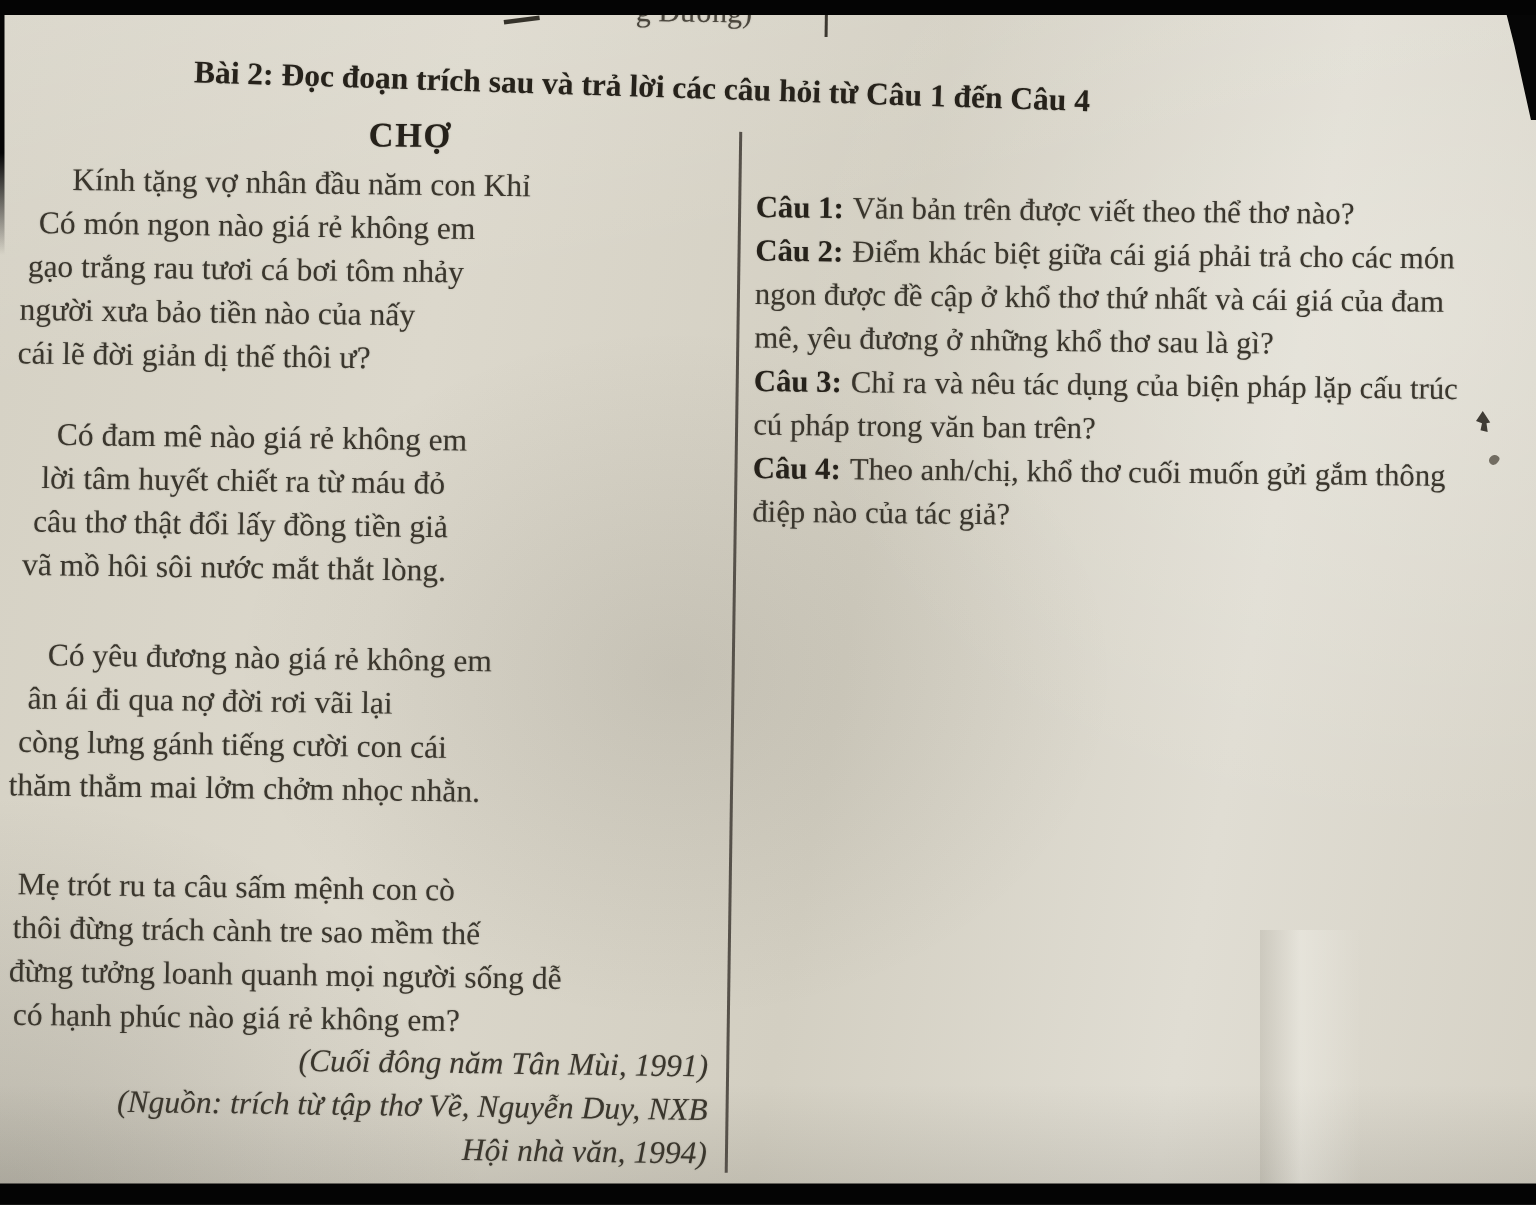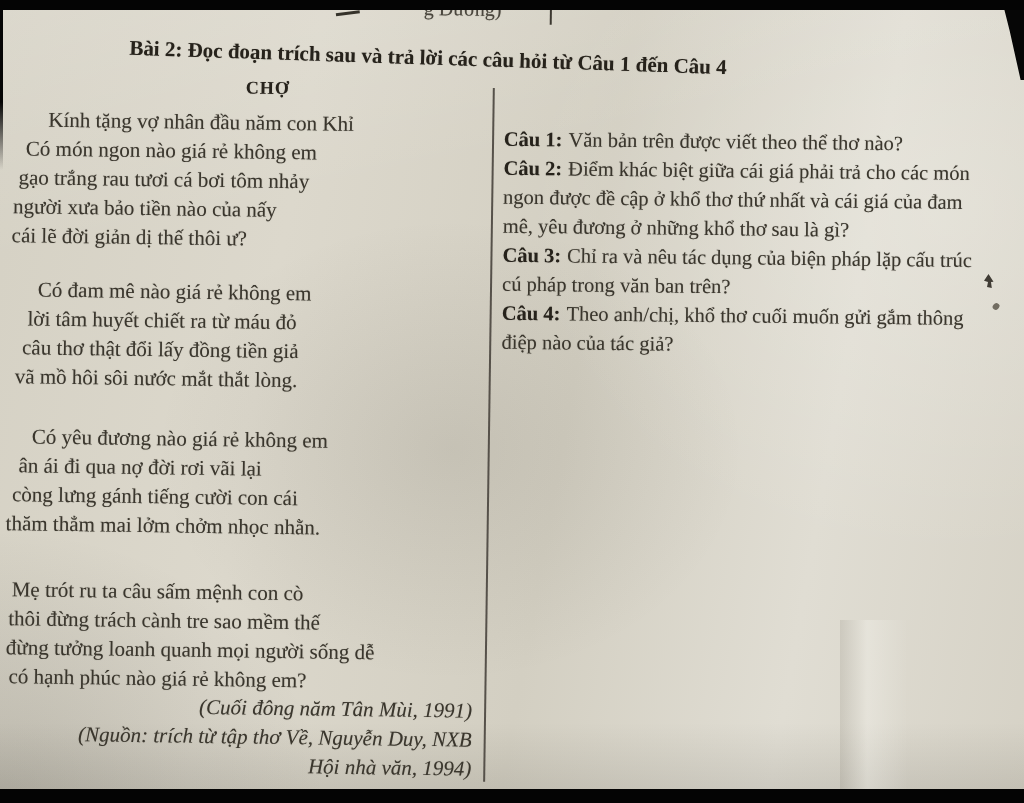--- a/index.html
+++ b/index.html
@@ -18,21 +18,21 @@
   
   .crease{position:absolute;left:840px;top:620px;width:80px;height:172px;
     background:linear-gradient(to right, rgba(110,105,92,0.16), rgba(255,255,250,0.25) 34%, rgba(0,0,0,0) 85%);}
   .content{position:absolute;inset:0;transform:rotate(0.8deg);transform-origin:0 0;
     color:#3a362d;text-shadow:0 0 1px rgba(58,54,45,0.35);}
   .cutline{position:absolute;left:424px;top:-9px;font-size:20px;color:#4a463d;}
   .cutdash{position:absolute;left:336px;top:7px;width:24px;height:3px;background:#35322a;transform:rotate(-8deg);}
   .cuttick{position:absolute;left:550px;top:1px;width:2px;height:16px;background:#3c3830;}
   .heading{position:absolute;left:130px;top:34px;font-size:21px;font-weight:bold;color:#26221b;
     white-space:nowrap;transform:rotate(1.05deg);transform-origin:0 50%;}
-  .poem-title{position:absolute;left:247px;top:74px;font-size:18px;font-weight:bold;color:#26221b;letter-spacing:1px;}
+  .poem-title{position:absolute;left:247px;top:74px;font-size:23px;font-weight:bold;color:#26221b;letter-spacing:1px;}
   .stanza{position:absolute;left:10px;width:486px;}
   .stanza p, .attribution p, .questions p{margin:0;font-size:21px;line-height:29px;white-space:nowrap;}
   .s1{top:105px}.s2{top:275px}.s3{top:422px}.s4{top:575px}
   .s1 p:nth-child(1){padding-left:40px}.s1 p:nth-child(2){padding-left:18px}
   .s1 p:nth-child(3){padding-left:11px}.s1 p:nth-child(4){padding-left:6px}.s1 p:nth-child(5){padding-left:5px}
   .s2 p:nth-child(1){padding-left:32px}.s2 p:nth-child(2){padding-left:22px}
   .s2 p:nth-child(3){padding-left:17px}.s2 p:nth-child(4){padding-left:10px}
   .s3 p:nth-child(1){padding-left:28px}.s3 p:nth-child(2){padding-left:15px}
   .s3 p:nth-child(3){padding-left:9px}.s3 p:nth-child(4){padding-left:3px}
   .s4 p:nth-child(1){padding-left:10px}.s4 p:nth-child(2){padding-left:7px}

